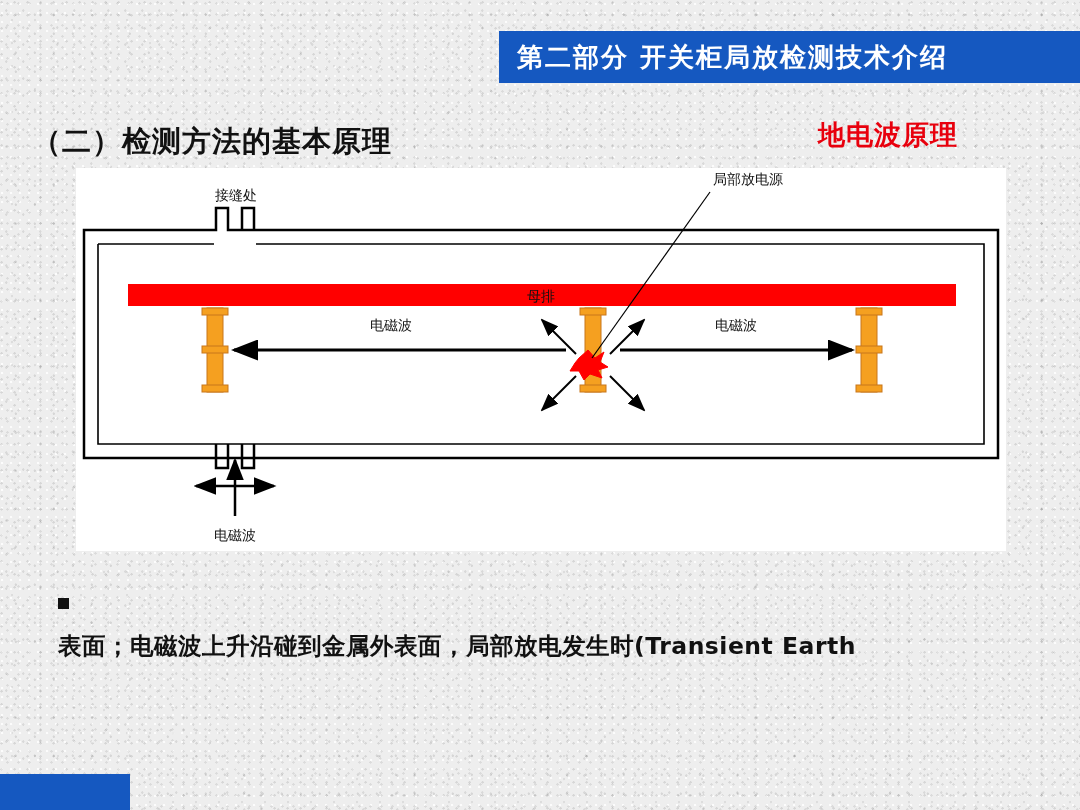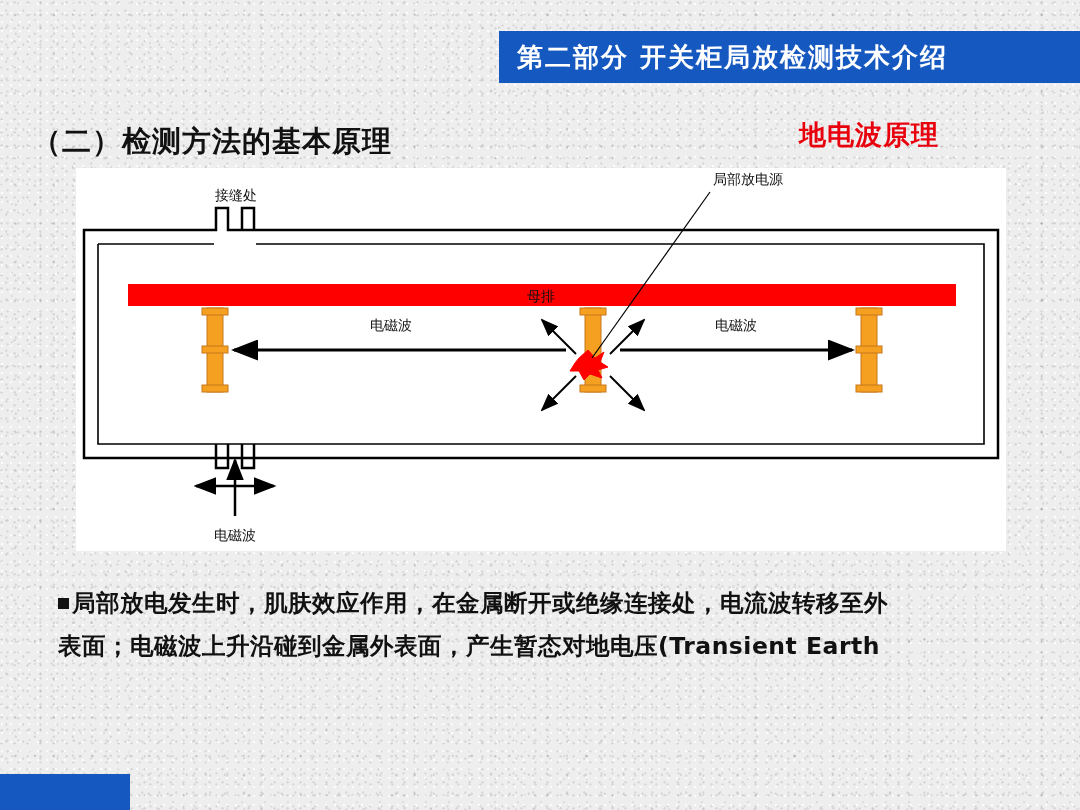--- a/index.html
+++ b/index.html
@@ -41,21 +41,21 @@
     font-family:"DejaVu Sans","Liberation Sans",sans-serif;
   }
 
   .section-title{
     position:absolute;left:32px;top:122px;
     font-size:29px;font-weight:bold;color:#111111;
     letter-spacing:1px;
     z-index:3;
   }
   .section-subtitle{
-    position:absolute;left:799px;top:117px;
+    position:absolute;left:818px;top:117px;
     font-size:27px;font-weight:bold;color:#e8000d;
     letter-spacing:1px;
     z-index:3;
   }
 
   .figure-panel{
     position:absolute;left:76px;top:168px;width:930px;height:383px;
     background:#ffffff;
     z-index:2;
   }
@@ -168,17 +168,17 @@
     <text class="lbl" x="159" y="372" text-anchor="middle">电磁波</text>
 
     <text class="lbl" x="160" y="32" text-anchor="middle">接缝处</text>
 
     <text class="lbl" x="637" y="16" text-anchor="start">局部放电源</text>
     <line x1="634" y1="24" x2="516" y2="190" stroke="#000" stroke-width="1.2"></line>
   </svg>
 </div>
 
 <div class="body-text">
-  <span class="bullet-sq"></span><span>局部放电发生时，肌肤效应作用，在金属断开或绝缘连接处，电流波转移至外</span><br>
-  <span>表面；电磁波上升沿碰到金属外表面，产生暂态对地电压(Transient  Earth</span><br>
+  <span class="bullet-sq"></span><br>
+  <span>表面；电磁波上升沿碰到金属外表面，局部放电发生时(Transient  Earth</span><br>
 </div>
 
 <div class="footer-bar"></div>
 
 </body></html>

